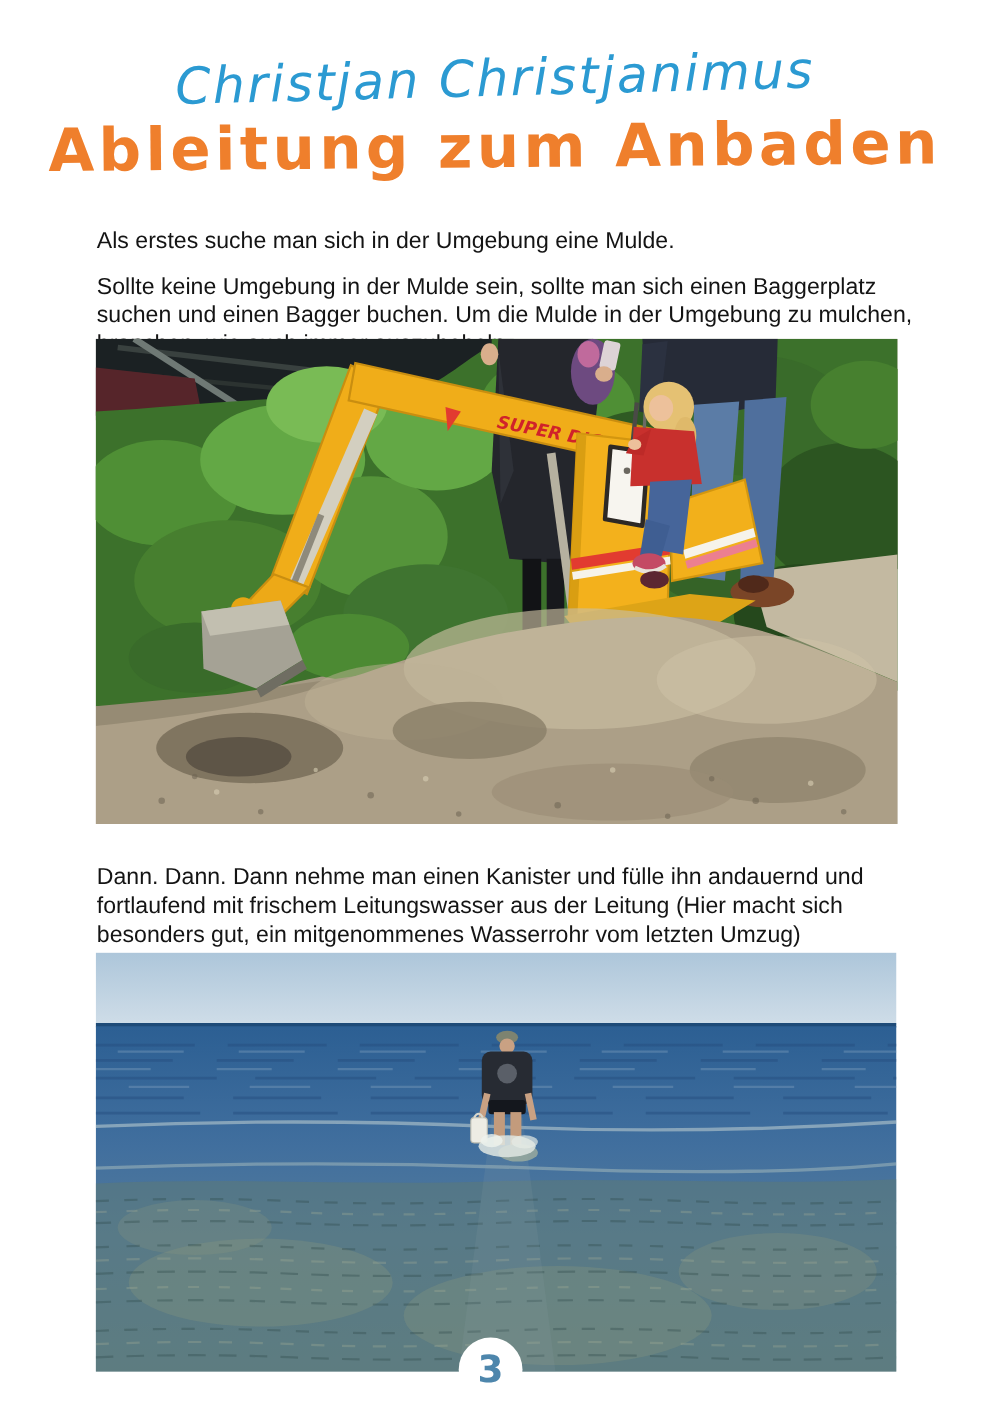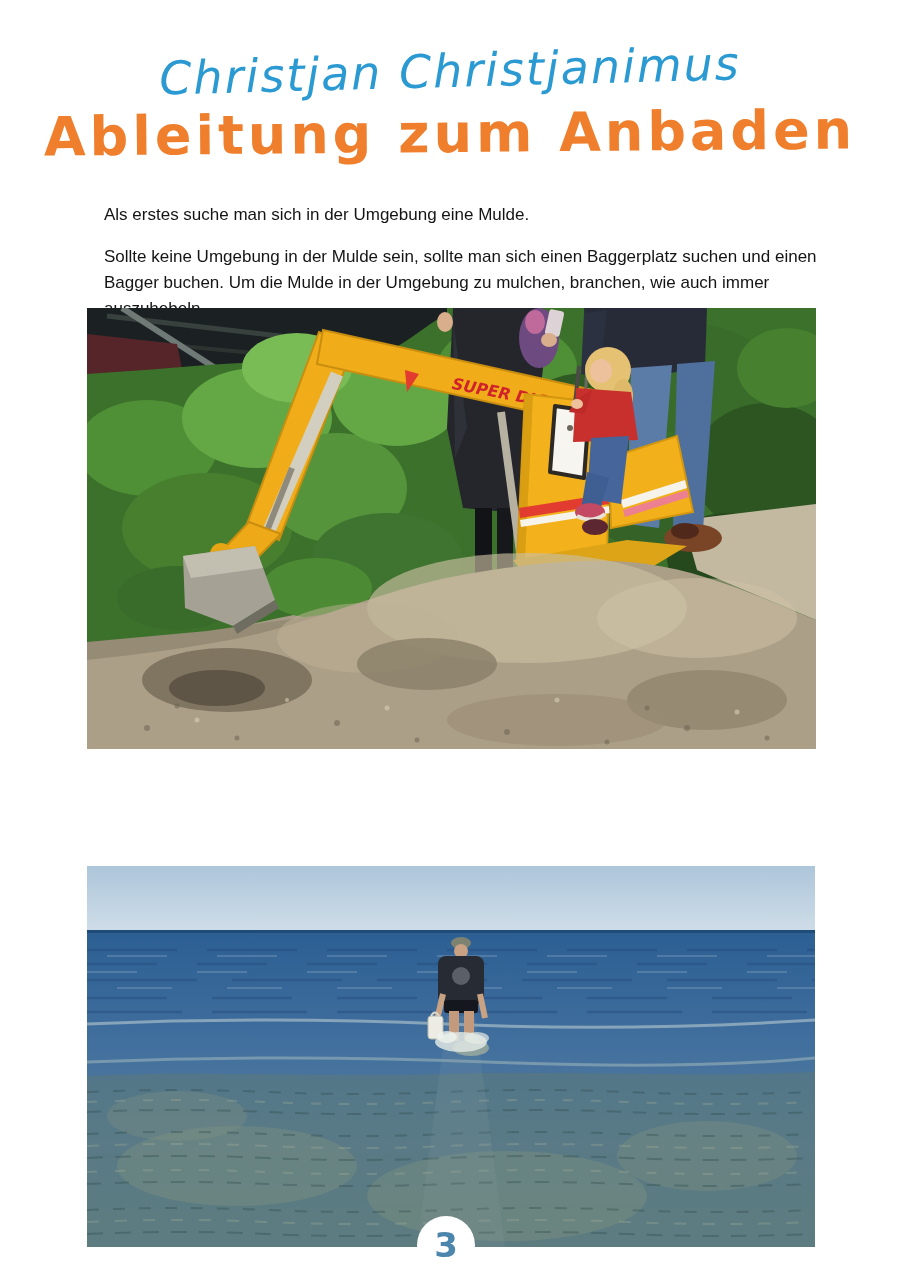--- a/index.html
+++ b/index.html
@@ -13,22 +13,22 @@
     font-size:46px;letter-spacing:2px;color:#2b9ad2;
     transform:rotate(-1.5deg);white-space:nowrap;
   }
   .title-line2{
     position:absolute;top:102px;left:0;width:900px;text-align:center;
     font-family:"DejaVu Sans",sans-serif;
     font-size:54px;letter-spacing:4px;color:#ef7f2c;font-weight:bold;
     transform:rotate(-0.5deg);white-space:nowrap;
   }
   .para{
-    position:absolute;left:104px;width:742px;
-    font-size:17px;line-height:26px;color:#141414;
+    position:absolute;left:88px;width:742px;
+    font-size:21px;line-height:26px;color:#141414;
   }
   .p1{top:185px;}
   .p2{top:227px;}
   .p3{top:764px;}
   .fig{position:absolute;display:block;}
   .fig svg{display:block;}
   .fig1{left:87px;top:308px;width:729px;height:441px;}
   .fig2{left:87px;top:866px;width:728px;height:381px;}
   .page-badge{
     position:absolute;left:417px;top:1216px;width:58px;height:58px;
@@ -43,20 +43,21 @@
 </head>
 <body>
 
 <div class="page">
 
   <div class="title-line1">Christjan Christjanimus</div>
   <div class="title-line2">Ableitung zum Anbaden</div>
 
   <p class="para p1">Als erstes suche man sich in der Umgebung eine Mulde.</p>
   <p class="para p2">Sollte keine Umgebung in der Mulde sein, sollte man sich einen Baggerplatz suchen und einen Bagger buchen. Um die Mulde in der Umgebung zu mulchen, branchen, wie auch immer auszuhebeln.</p>
+  <p class="para p3">Dann. Dann. Dann nehme man einen Kanister und fülle ihn andauernd und fortlaufend mit frischem Leitungswasser aus der Leitung (Hier macht sich besonders gut, ein mitgenommenes Wasserrohr vom letzten Umzug)</p>
 
   <figure class="fig fig1" style="margin:0" aria-label="Kind im roten Pullover sitzt auf einem gelben Spielplatz-Bagger im Sand, Erwachsene stehen dahinter vor einer grünen Hecke">
     <svg viewBox="0 0 729 441" width="729" height="441">
 
       <rect width="729" height="441" fill="#a59a83"></rect>
 
       <polygon points="0,0 380,0 380,8 330,46 250,64 150,74 60,78 0,70" fill="#1b2123"></polygon>
       <line x1="20" y1="8" x2="330" y2="44" stroke="#39413f" stroke-width="5"></line>
       <line x1="10" y1="30" x2="300" y2="58" stroke="#2c3331" stroke-width="4"></line>
       <line x1="35" y1="0" x2="150" y2="74" stroke="#6f7975" stroke-width="6"></line>

